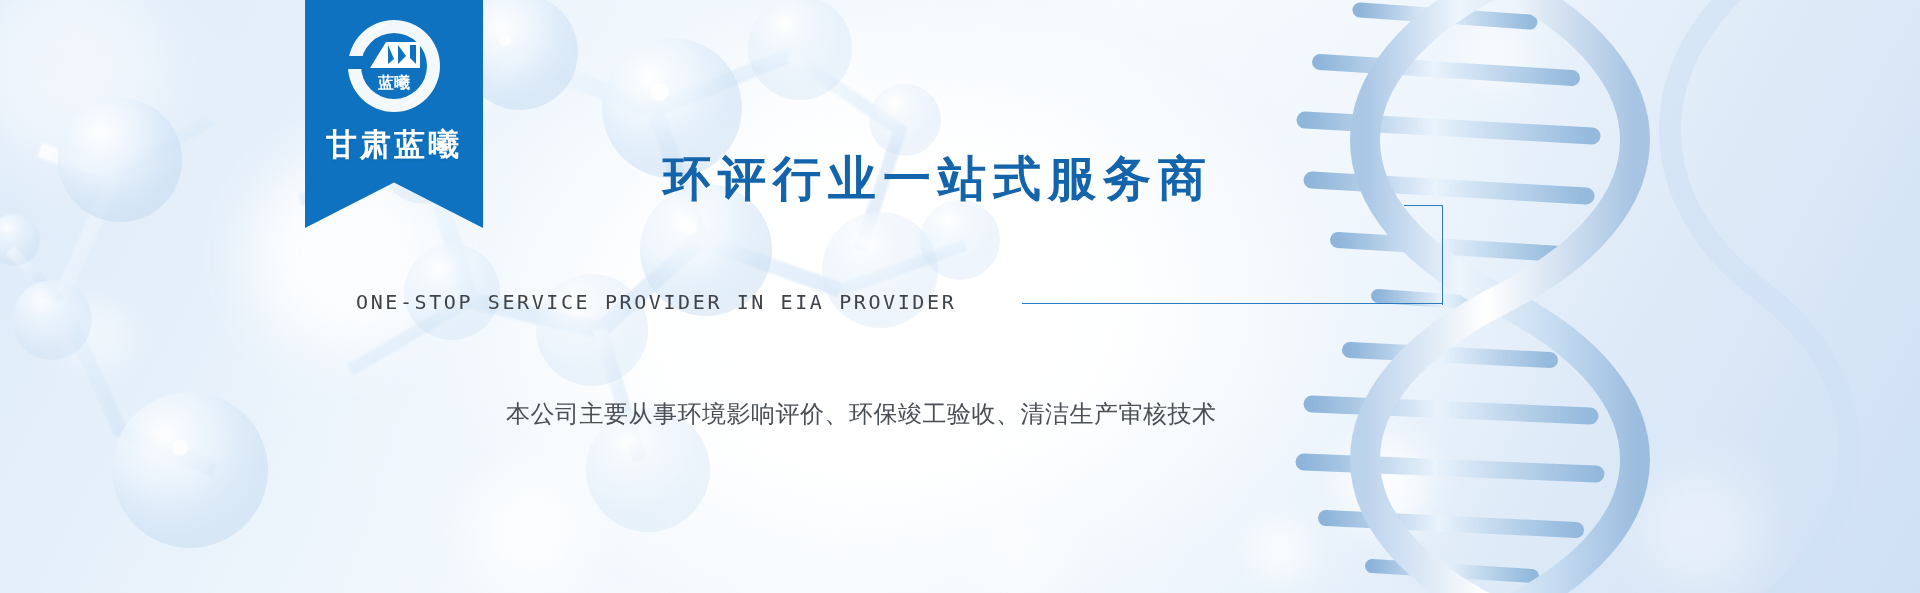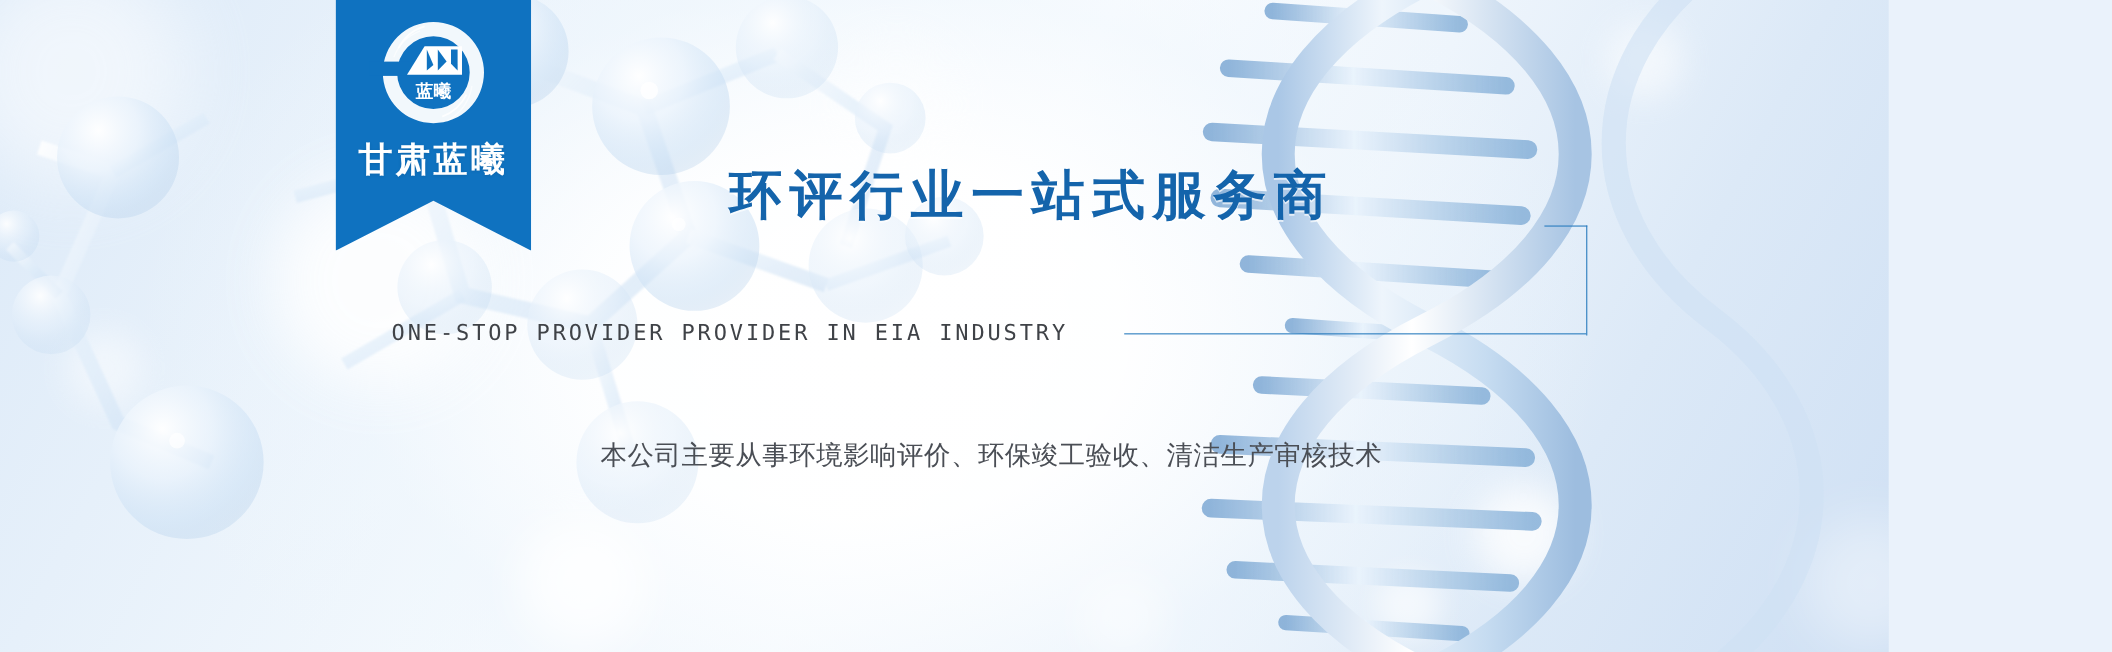--- a/index.html
+++ b/index.html
@@ -4,21 +4,21 @@
 <style>
   html,body{margin:0;padding:0;}
   body{
     width:1920px;height:593px;overflow:hidden;
     font-family:"Liberation Sans","DejaVu Sans",sans-serif;
     background:#eaf2fb;
   }
 
   
   #banner{
-    position:relative;width:1717px;height:593px;overflow:hidden;
+    position:relative;width:1920px;height:593px;overflow:hidden;
     background:
       radial-gradient(ellipse 900px 620px at 46% 52%, #ffffff 0%, rgba(255,255,255,.92) 26%, rgba(240,247,253,.55) 52%, rgba(226,238,250,0) 74%),
       linear-gradient(118deg,#dbe9f8 0%,#e6f0fa 16%,#f2f8fd 34%,#fbfdff 50%,#eef5fc 66%,#dce9f7 82%,#cfe0f4 100%);
   }
 
   
   .bokeh{position:absolute;border-radius:50%;background:#fff;filter:blur(12px);pointer-events:none;}
   .bk1{left:-40px;top:-40px;width:210px;height:210px;opacity:.55;filter:blur(34px);}
   .bk2{left:250px;top:160px;width:190px;height:190px;opacity:.85;filter:blur(26px);}
   .bk3{left:470px;top:470px;width:120px;height:120px;opacity:.75;filter:blur(20px);}
@@ -82,21 +82,21 @@
     font-size:20px;font-weight:400;letter-spacing:2.6px;
     white-space:nowrap;
   }
 
   #paragraph{
     position:absolute;left:506px;top:392px;width:960px;
     color:#4a4e55;
     font-family:"DejaVu Serif","Liberation Serif",serif;
     font-size:24px;line-height:44px;letter-spacing:.5px;
   }
-  #paragraph .pline{display:block;white-space:nowrap;margin-left:40px;}
+  #paragraph .pline{display:block;white-space:nowrap;}
 </style>
 </head>
 <body>
 
 <div id="banner">
 
   <div class="bokeh bk1"></div>
   <div class="bokeh bk2"></div>
   <div class="bokeh bk3"></div>
   <div class="bokeh bk4"></div>
@@ -240,19 +240,19 @@
         <text x="58" y="76" text-anchor="middle" fill="#ffffff" font-family="DejaVu Sans, Liberation Sans, sans-serif" font-size="16" font-weight="700">蓝曦</text>
       </svg>
     </div>
     <div class="brand">甘肃蓝曦</div>
   </div>
 
   <div id="headline">环评行业一站式服务商</div>
   <div id="rule"></div>
   <div id="bracket"></div>
 
-  <div id="subhead">ONE-STOP PROVIDER PROVIDER IN EIA INDUSTRY</div>
+  <div id="subhead">ONE-STOP SERVICE PROVIDER IN EIA PROVIDER</div>
 
   <div id="paragraph">
     <span class="pline">本公司主要从事环境影响评价、环保竣工验收、清洁生产审核技术</span>
   </div>
 
 </div>
 
 </body></html>

